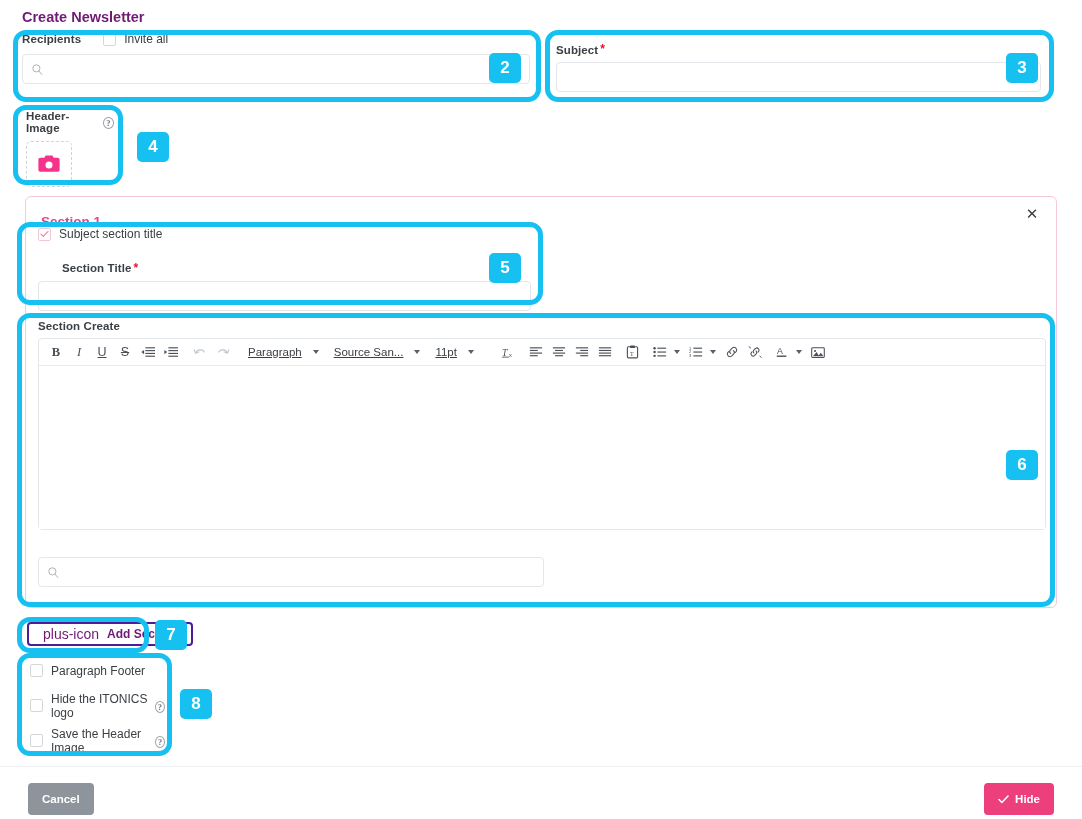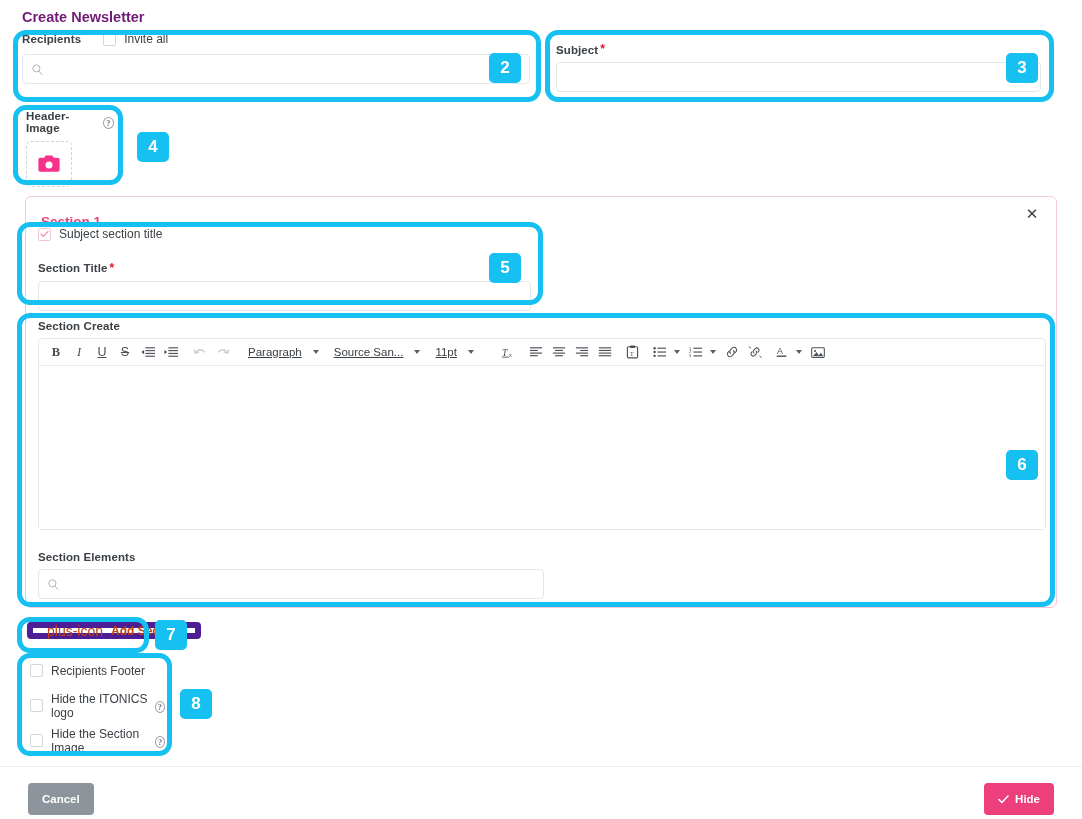--- a/index.html
+++ b/index.html
@@ -224,26 +224,26 @@
   #elements-block {
     position: absolute;
     left: 38px; top: 551px;
     width: 506px;
   }
 
   
   #add-section {
     position: absolute;
     left: 27px; top: 622px;
-    height: 17px;
+    height: 24px;
     padding: 0 14px;
-    border: 6px solid #4c1d95;
+    border: 2px solid #4c1d95;
     border-radius: 4px;
     background: #fff;
-    color: #c2410c;
+    color: #701a75;
     font-weight: 700;
     font-size: 12px;
     display: flex; align-items: center; gap: 8px;
     cursor: pointer;
   }
   #add-section .plus { font-size: 14px; font-weight: 400; }
 
   
   #footer-options {
     position: absolute;
@@ -325,21 +325,21 @@
 
   <div id="title-block">
     <div style="display:flex;align-items:center;">
       <span class="cbox checked">
         <svg width="9" height="8" viewBox="0 0 10 8">
           <polyline points="1,4.2 3.6,6.6 9,1.2" fill="none" stroke="#ef7fa8" stroke-width="1.2" stroke-linecap="round" stroke-linejoin="round"></polyline>
         </svg>
       </span>
       <span class="cbtxt">Subject section title</span>
     </div>
-    <div style="margin-top:20px;display:flex;align-items:center;">
+    <div style="margin-top:20px;display:flex;align-items:center;margin-left:24px;">
       <span class="lbl">Section Title</span>
       <span class="req">*</span>
     </div>
     <div class="field" style="margin-top:6px;"></div>
   </div>
 
   <div id="content-block">
     <div class="lbl">Section Create</div>
     <div class="editor">
       <div class="etoolbar">
@@ -479,47 +479,46 @@
             <polygon points="2.2,11.2 6.4,6.4 9.4,11.2" fill="#4a5058"></polygon>
             <polygon points="8.2,11.2 11.2,7.4 14.2,11.2" fill="#4a5058"></polygon>
           </svg>
         </div>
       </div>
       <div class="ebody"></div>
     </div>
   </div>
 
   <div id="elements-block">
-    <div class="lbl">Section Elements</div>
     <div class="field" style="margin-top:6px;">
       <svg class="srch" viewBox="0 0 16 16">
         <circle cx="6.6" cy="6.6" r="4.4" fill="none" stroke="#6b7480" stroke-width="1.1"></circle>
         <line x1="9.9" y1="10.2" x2="13.4" y2="14.2" stroke="#6b7480" stroke-width="1.1" stroke-linecap="round"></line>
       </svg>
     </div>
   </div>
 
   <div id="add-section">
     <span class="plus">plus-icon</span>
     <span>Add Section</span>
   </div>
 
   <div id="footer-options">
     <div class="opt">
       <span class="cbox"></span>
-      <span class="cbtxt">Recipients Footer</span>
+      <span class="cbtxt">Paragraph Footer</span>
     </div>
     <div class="opt">
       <span class="cbox"></span>
       <span class="cbtxt">Hide the ITONICS logo</span>
       <span class="qmark">?</span>
     </div>
     <div class="opt">
       <span class="cbox"></span>
-      <span class="cbtxt">Hide the Section Image</span>
+      <span class="cbtxt">Save the Header Image</span>
       <span class="qmark">?</span>
     </div>
   </div>
 
   <div id="hr"></div>
   <div class="btn" id="cancel-btn">Cancel</div>
   <div class="btn" id="save-btn">
     <svg width="11" height="9" viewBox="0 0 12 10">
       <polyline points="1,5 4.2,8.3 11,1.2" fill="none" stroke="#ffffff" stroke-width="1.7" stroke-linecap="round" stroke-linejoin="round"></polyline>
     </svg>

